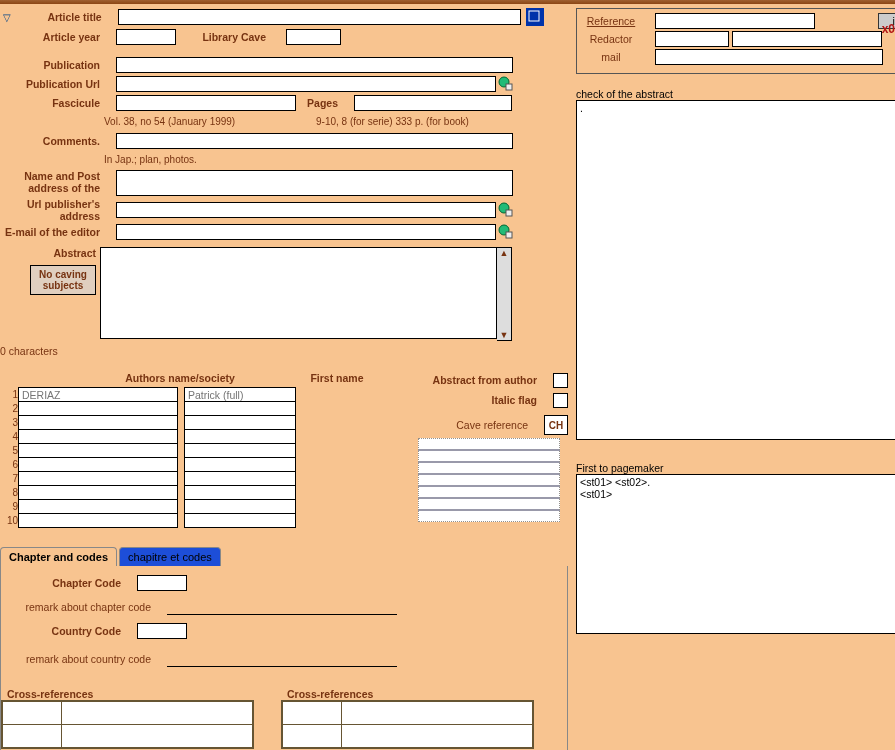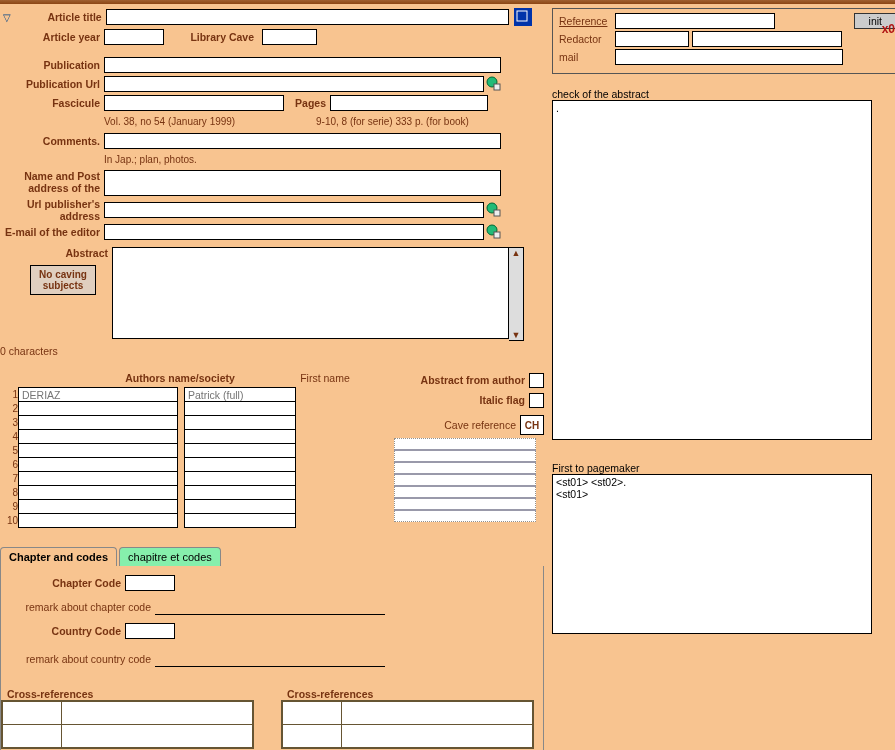--- a/index.html
+++ b/index.html
@@ -32,21 +32,21 @@
     flex: 0 0 360px;
   }
   .row {
     display: flex;
     align-items: center;
     min-height: 18px;
   }
   .label {
     display: inline-block;
     text-align: right;
-    padding-right: 4px;
+    padding-right: 16px;
     font-weight: bold;
     color: #773311;
     font-size: 10.5px;
   }
   .lab-w {
     width: 100px;
   }
   input[type=text], textarea, select {
     border: 1px solid #000;
     background: #fff;
@@ -142,21 +142,21 @@
   }
   .tabs {
     display:flex;
     margin-top:20px;
   }
   .tab {
     border:1px solid #888;
     border-bottom:none;
     padding:3px 8px;
     font-size:11px;
-    background:#86efac;
+    background:#1d4ed8;
     cursor:pointer;
     border-radius:4px 4px 0 0;
     margin-right:2px;
     color:#000;
   }
   .tab.active {
     background:#f8c490;
     font-weight:bold;
     color:#000;
   }
@@ -166,21 +166,21 @@
     padding:6px 0 6px 0;
     min-height:160px;
   }
   .ref-box {
     border:1px solid #555;
     background:#f8c490;
     padding:4px 6px 6px 6px;
     margin: 0 0 14px 8px;
   }
   .ref-row{ display:flex; align-items:center; margin-bottom:2px;}
-  .ref-lab{ width:56px; text-align:left; padding-right:0; font-size:10.5px;}
+  .ref-lab{ width:56px; text-align:center; padding-right:16px; font-size:10.5px;}
   .ref-input{ height:16px;}
   .init-btn{
     border:1px solid #333;
     background:#ccc;
     padding:1px 14px;
     font-size:10.5px;
     cursor:pointer;
     color:#000;
   }
   .big-ta {
@@ -316,41 +316,41 @@
         <svg width="16" height="16">
             <circle cx="6" cy="6" r="5" fill="#2b7" stroke="#063"></circle>
             <rect x="8" y="8" width="6" height="6" fill="#eee" stroke="#555"></rect>
           </svg>
       </span>
     </div>
 
     <div style="height:6px"></div>
 
     <div class="row" style="align-items:flex-start;">
-      <div style="width:112px;text-align:right">
+      <div style="width:100px;text-align:right">
         <span class="label" style="display:block;text-align:right;padding-right:4px;">Abstract</span>
         <div class="btn-no-subj">No caving subjects</div>
       </div>
       <div style="display:flex;">
         <textarea class="abstract-box" style=""></textarea>
         <div style="width:14px;height:92px;border:1px solid #000;border-left:none;background:#ddd;display:flex;flex-direction:column;justify-content:space-between;align-items:center;">
           <span style="font-size:9px;cursor:pointer;">▲</span>
           <span style="font-size:9px;cursor:pointer;">▼</span>
         </div>
       </div>
     </div>
     <div class="chars">0 characters</div>
 
     <div style="display:flex;margin-top:12px;">
       <div>
         <div class="row">
           <span style="width:100px"></span>
           <span class="label" style="width:160px;text-align:center;font-weight:bold">Authors name/society</span>
           <span style="width:6px"></span>
-          <span class="label" style="width:110px;text-align:center;font-weight:normal">First name</span>
+          <span class="label" style="width:110px;text-align:center;font-weight:bold">First name</span>
         </div>
         <table class="authors-table" style="border-collapse:collapse;">
           <tbody id="authors-body">
               <tr>
                 <td class="rownum">1</td>
                 <td><input type="text" class="a-name" value="" placeholder="DERIAZ" style="color: rgb(136, 136, 136);"></td>
                 <td style="width:6px"></td>
                 <td><input type="text" class="a-first" value="" placeholder="Patrick (full)" style="color: rgb(136, 136, 136);"></td>
               </tr>
               <tr>

